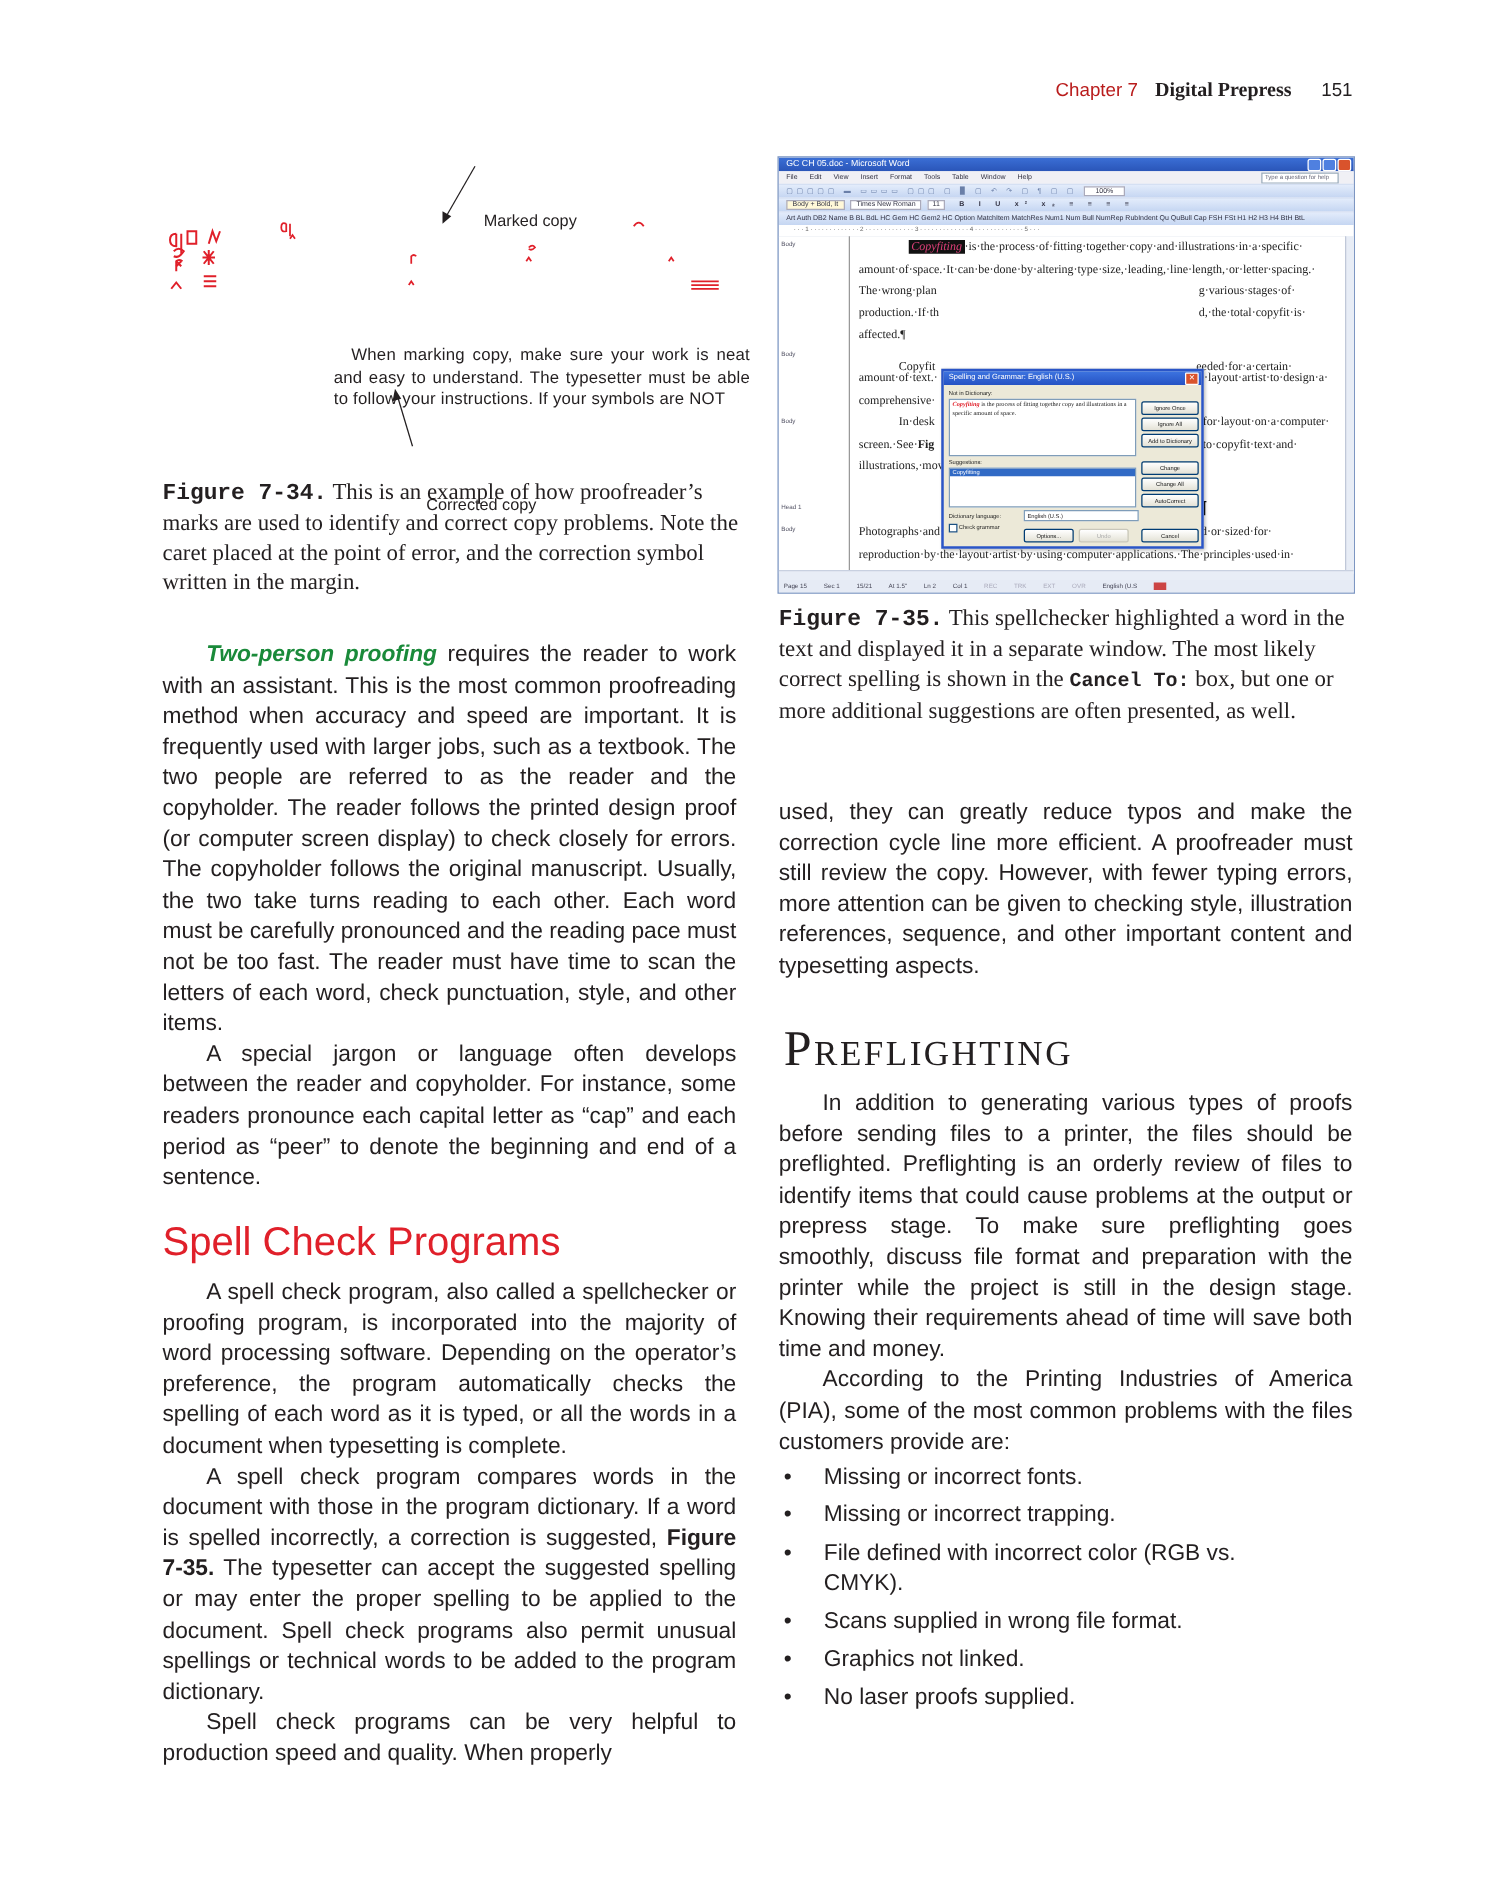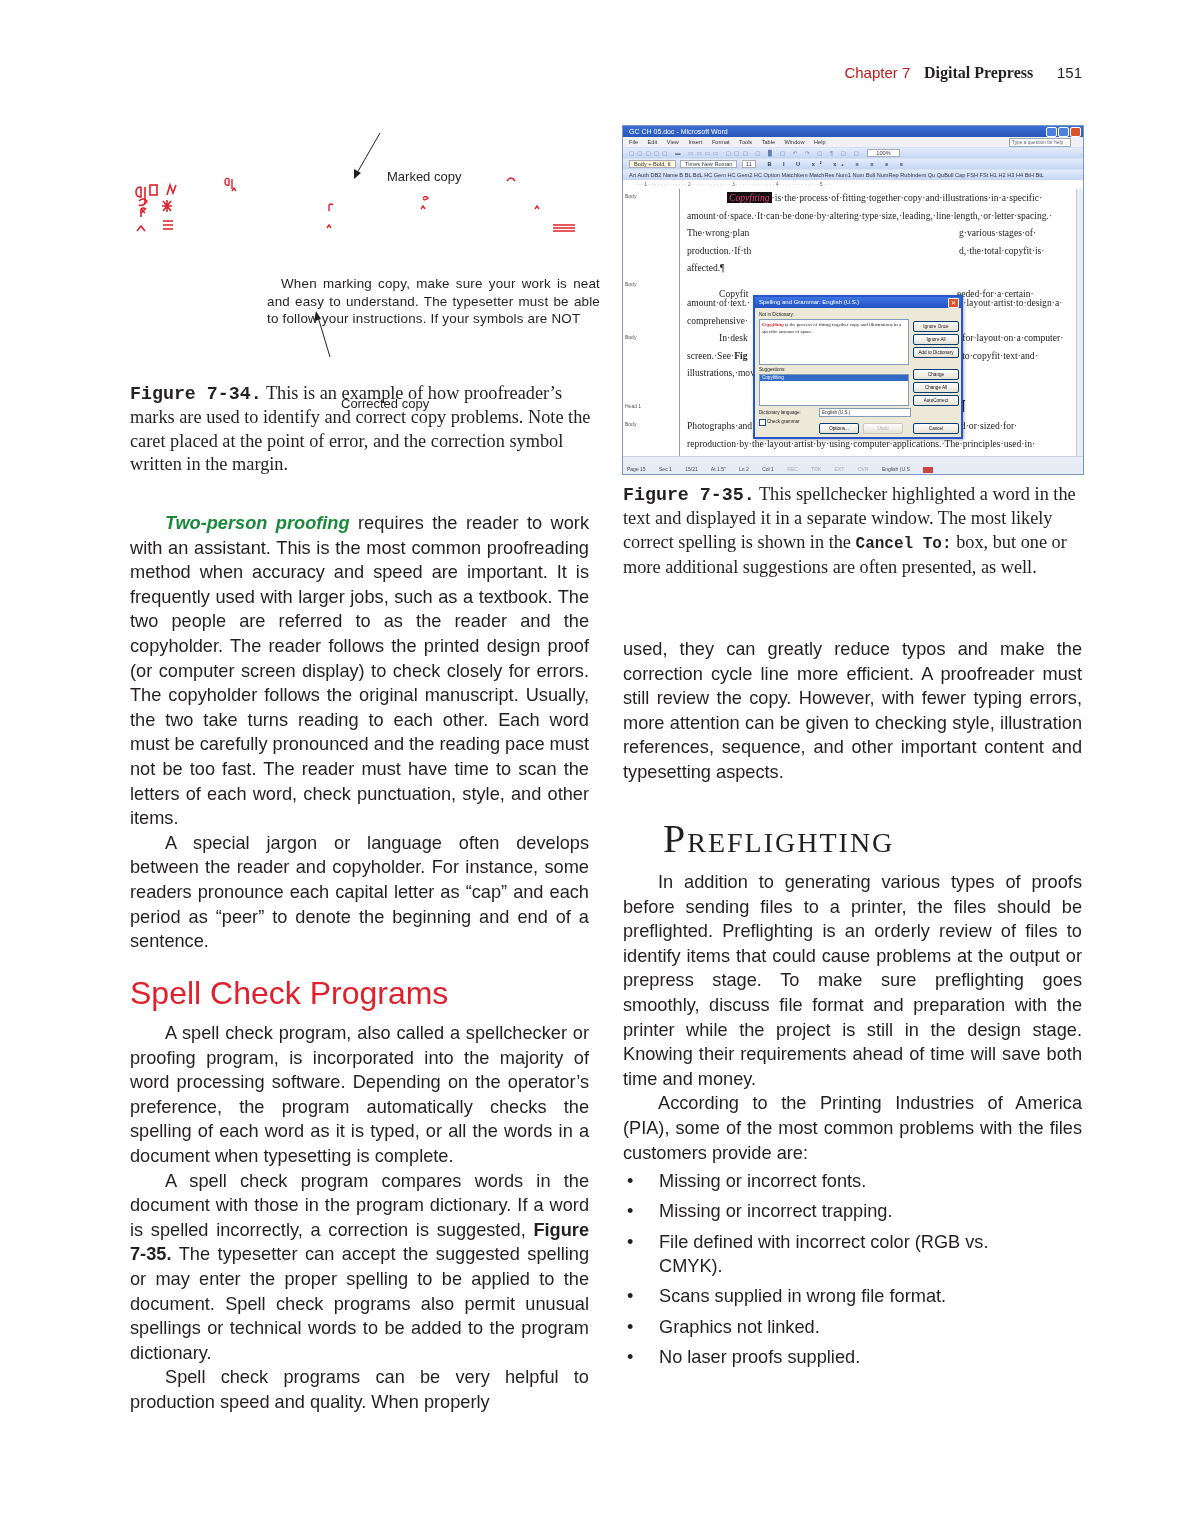--- a/index.html
+++ b/index.html
@@ -246,21 +246,21 @@
 <div class="abs body-col" style="left:130px; top:1021px; width:459px;">
   <p>A spell check program, also called a spellchecker or proofing program, is incorporated into the majority of word processing software. Depending on the operator’s preference, the program automatically checks the spelling of each word as it is typed, or all the words in a document when typesetting is complete.</p>
   <p><span>A spell check program compares words in the document with those in the program dictionary. If a word is spelled incorrectly, a correction is suggested,</span> <b>Figure 7-35.</b><span> The typesetter can accept the suggested spelling or may enter the proper spelling to be applied to the document. Spell check programs also permit unusual spellings or technical words to be added to the program dictionary.</span></p>
   <p>Spell check programs can be very helpful to production speed and quality. When properly</p>
 </div>
 
 <div class="abs body-col" style="left:623px; top:637px; width:459px;">
   <p class="noindent">used, they can greatly reduce typos and make the correction cycle line more efficient. A proofreader must still review the copy. However, with fewer typing errors, more attention can be given to checking style, illustration references, sequence, and other important content and typesetting aspects.</p>
 </div>
 
-<div class="abs h-small-caps" style="left:627px; top:815px;margin-left:36px;">Preflighting</div>
+<div class="abs h-small-caps" style="left:627px; top:815px;">Preflighting</div>
 
 <div class="abs body-col" style="left:623px; top:870px; width:459px;">
   <p>In addition to generating various types of proofs before sending files to a printer, the files should be preflighted. Preflighting is an orderly review of files to identify items that could cause problems at the output or prepress stage. To make sure preflighting goes smoothly, discuss file format and preparation with the printer while the project is still in the design stage. Knowing their requirements ahead of time will save both time and money.</p>
   <p>According to the Printing Industries of America (PIA), some of the most common problems with the files customers provide are:</p>
 </div>
 
 <div class="abs" style="left:625px; top:1169px; width:420px;">
   <ul class="bullets">
     <li>Missing or incorrect fonts.</li>
     <li>Missing or incorrect trapping.</li>

